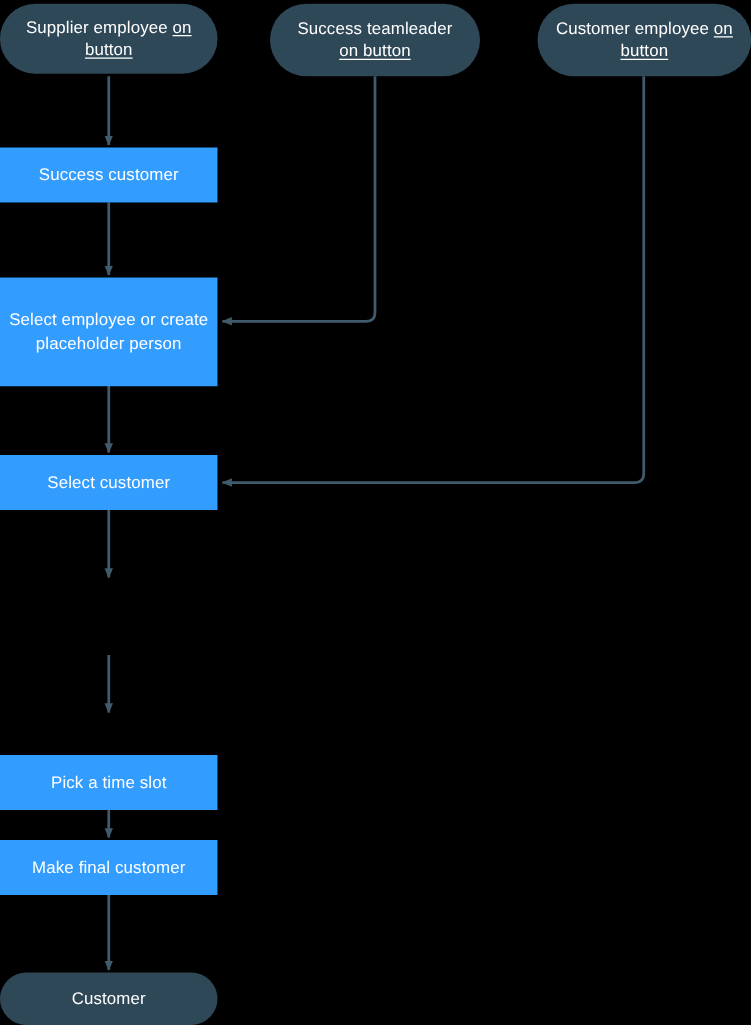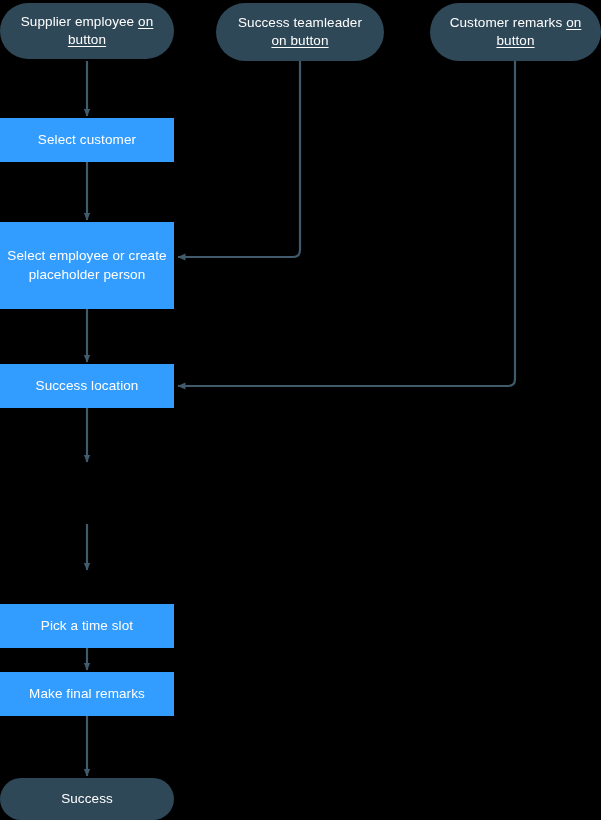--- a/index.html
+++ b/index.html
@@ -92,41 +92,41 @@
   <div class="node node-stadium" style="left:0px; top:3px; width:174px; height:56px;">
     <span class="node-label"><span>Supplier employee </span><span class="u">on button</span></span>
   </div>
 
   <div class="node node-stadium" style="left:216px; top:3px; width:168px; height:58px;">
     <span class="node-label"><span>Success teamleader</span>
 <span class="u">on button</span></span>
   </div>
 
   <div class="node node-stadium" style="left:430px; top:3px; width:171px; height:58px;">
-    <span class="node-label"><span>Customer remarks </span><span class="u">on button</span></span>
+    <span class="node-label"><span>Customer employee </span><span class="u">on button</span></span>
   </div>
 
   <div class="node node-process" style="left:0px; top:118px; width:174px; height:44px;">
-    <span class="node-label">Select customer</span>
+    <span class="node-label">Success customer</span>
   </div>
 
   <div class="node node-process" style="left:0px; top:222px; width:174px; height:87px;">
     <span class="node-label">Select employee or create placeholder person</span>
   </div>
 
   <div class="node node-process" style="left:0px; top:364px; width:174px; height:44px;">
-    <span class="node-label">Success location</span>
+    <span class="node-label">Select customer</span>
   </div>
 
 
   <div class="node node-process" style="left:0px; top:604px; width:174px; height:44px;">
     <span class="node-label">Pick a time slot</span>
   </div>
 
   <div class="node node-process" style="left:0px; top:672px; width:174px; height:44px;">
-    <span class="node-label">Make final remarks</span>
+    <span class="node-label">Make final customer</span>
   </div>
 
   <div class="node node-stadium" style="left:0px; top:778px; width:174px; height:42px; border-radius:26px;">
-    <span class="node-label">Success</span>
+    <span class="node-label">Customer</span>
   </div>
 
 </div>
 
 </body></html>

